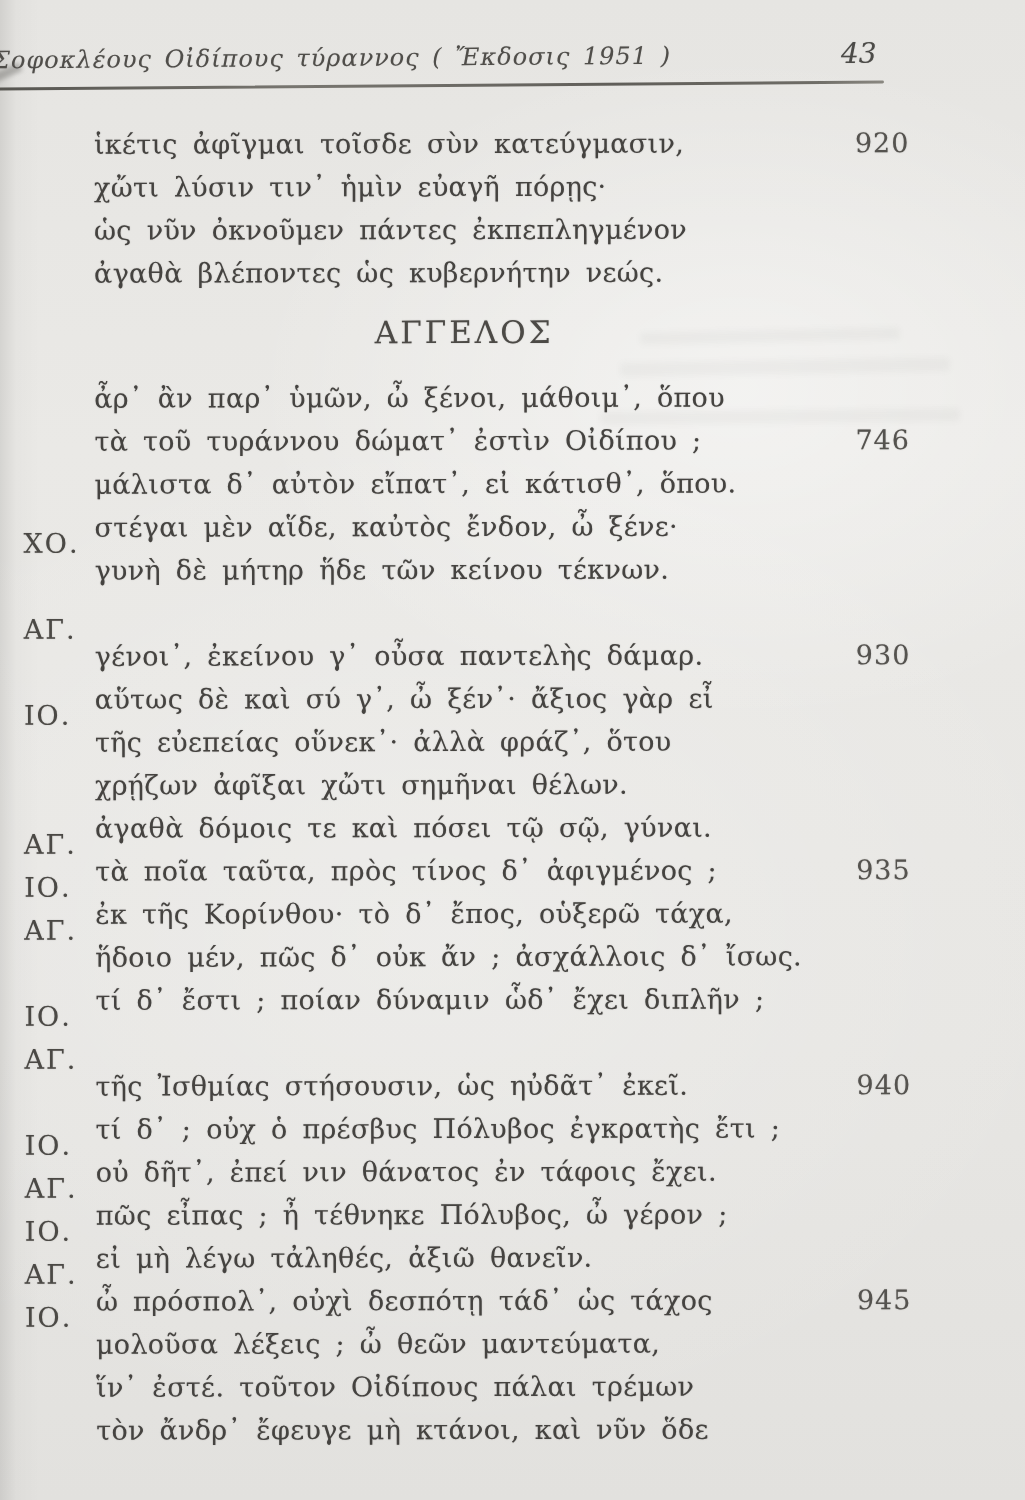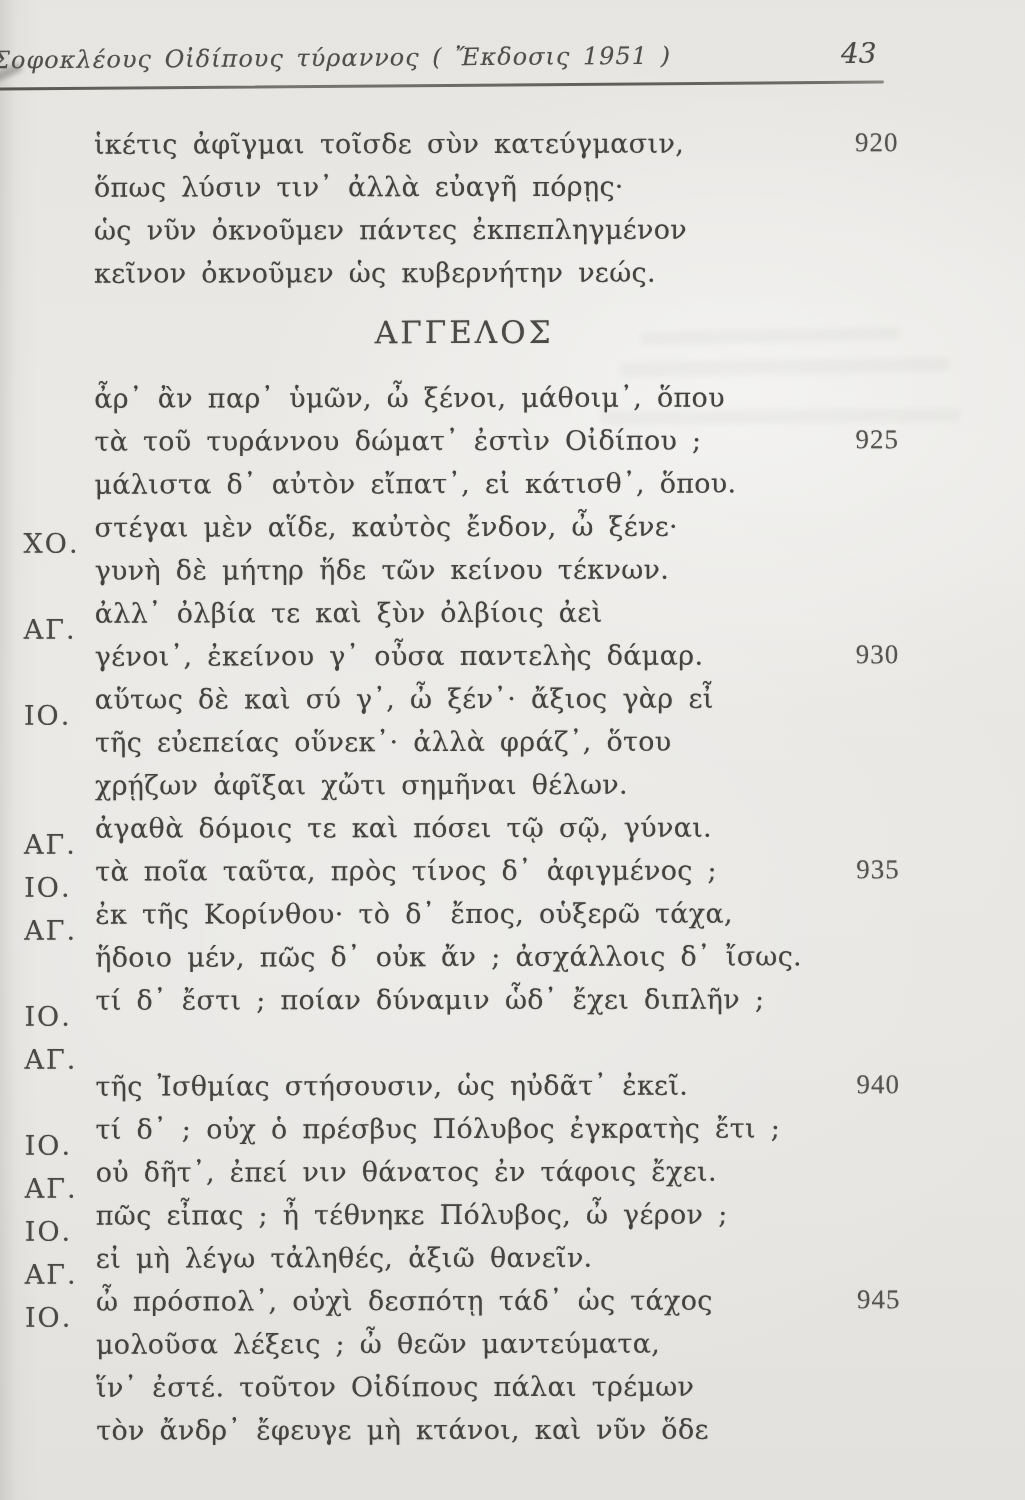--- a/index.html
+++ b/index.html
@@ -104,21 +104,20 @@
     letter-spacing: 2px;
     color: #4b4945;
   }
   .lineno {
     position: absolute;
     left: 761px;
     top: 0;
     font-size: 27px;
     color: var(--muted-ink);
     letter-spacing: 1px;
-    font-family: Liberation Serif, serif;
   }
   .scene-heading {
     height: 40px;
     line-height: 40px;
     margin-top: 18px;
     margin-bottom: 24px;
     text-align: center;
     font-size: 31px;
     letter-spacing: 3px;
     color: #4c4a46;
@@ -134,30 +133,30 @@
   <div class="bleed b1"></div>
   <div class="bleed b2"></div>
   <div class="bleed b3"></div>
 
   <div class="header-title">Σοφοκλέους Οἰδίπους τύραννος ( Ἔκδοσις 1951 )</div>
   <div class="page-number">43</div>
   <div class="rule"></div>
 
   <main class="text-body">
       <div class="verse-line"><span class="text">ἱκέτις ἀφῖγμαι τοῖσδε σὺν κατεύγμασιν,</span><span class="lineno">920</span></div>
-      <div class="verse-line"><span class="text">ὅπως λύσιν τιν᾽ ἀλλὰ εὐαγῆ πόρῃς·</span></div>
+      <div class="verse-line"><span class="text">χὤτι λύσιν τιν᾽ ἡμὶν εὐαγῆ πόρῃς·</span></div>
       <div class="verse-line"><span class="text">ὡς νῦν ὀκνοῦμεν πάντες ἐκπεπληγμένον</span></div>
-      <div class="verse-line"><span class="text">κεῖνον ὀκνοῦμεν ὡς κυβερνήτην νεώς.</span></div>
+      <div class="verse-line"><span class="text">ἀγαθὰ βλέποντες ὡς κυβερνήτην νεώς.</span></div>
       <div class="scene-heading">ΑΓΓΕΛΟΣ</div>
       <div class="verse-line"><span class="text">ἆρ᾽ ἂν παρ᾽ ὑμῶν, ὦ ξένοι, μάθοιμ᾽, ὅπου</span></div>
-      <div class="verse-line"><span class="text">τὰ τοῦ τυράννου δώματ᾽ ἐστὶν Οἰδίπου ;</span><span class="lineno">925</span></div>
+      <div class="verse-line"><span class="text">τὰ τοῦ τυράννου δώματ᾽ ἐστὶν Οἰδίπου ;</span><span class="lineno">746</span></div>
       <div class="verse-line"><span class="text">μάλιστα δ᾽ αὐτὸν εἴπατ᾽, εἰ κάτισθ᾽, ὅπου.</span></div>
       <div class="verse-line"><span class="speaker">ΧΟ.</span><span class="text">στέγαι μὲν αἵδε, καὐτὸς ἔνδον, ὦ ξένε·</span></div>
       <div class="verse-line"><span class="text">γυνὴ δὲ μήτηρ ἥδε τῶν κείνου τέκνων.</span></div>
-      <div class="verse-line"><span class="speaker">ΑΓ.</span><span class="text">ἀλλ᾽ ὀλβία τε καὶ ξὺν ὀλβίοις ἀεὶ</span></div>
+      <div class="verse-line"><span class="speaker">ΑΓ.</span></div>
       <div class="verse-line"><span class="text">γένοι᾽, ἐκείνου γ᾽ οὖσα παντελὴς δάμαρ.</span><span class="lineno">930</span></div>
       <div class="verse-line"><span class="speaker">ΙΟ.</span><span class="text">αὕτως δὲ καὶ σύ γ᾽, ὦ ξέν᾽· ἄξιος γὰρ εἶ</span></div>
       <div class="verse-line"><span class="text">τῆς εὐεπείας οὕνεκ᾽· ἀλλὰ φράζ᾽, ὅτου</span></div>
       <div class="verse-line"><span class="text">χρῄζων ἀφῖξαι χὤτι σημῆναι θέλων.</span></div>
       <div class="verse-line"><span class="speaker">ΑΓ.</span><span class="text">ἀγαθὰ δόμοις τε καὶ πόσει τῷ σῷ, γύναι.</span></div>
       <div class="verse-line"><span class="speaker">ΙΟ.</span><span class="text">τὰ ποῖα ταῦτα, πρὸς τίνος δ᾽ ἀφιγμένος ;</span><span class="lineno">935</span></div>
       <div class="verse-line"><span class="speaker">ΑΓ.</span><span class="text">ἐκ τῆς Κορίνθου· τὸ δ᾽ ἔπος, οὑξερῶ τάχα,</span></div>
       <div class="verse-line"><span class="text">ἥδοιο μέν, πῶς δ᾽ οὐκ ἄν ; ἀσχάλλοις δ᾽ ἴσως.</span></div>
       <div class="verse-line"><span class="speaker">ΙΟ.</span><span class="text">τί δ᾽ ἔστι ; ποίαν δύναμιν ὧδ᾽ ἔχει διπλῆν ;</span></div>
       <div class="verse-line"><span class="speaker">ΑΓ.</span></div>

